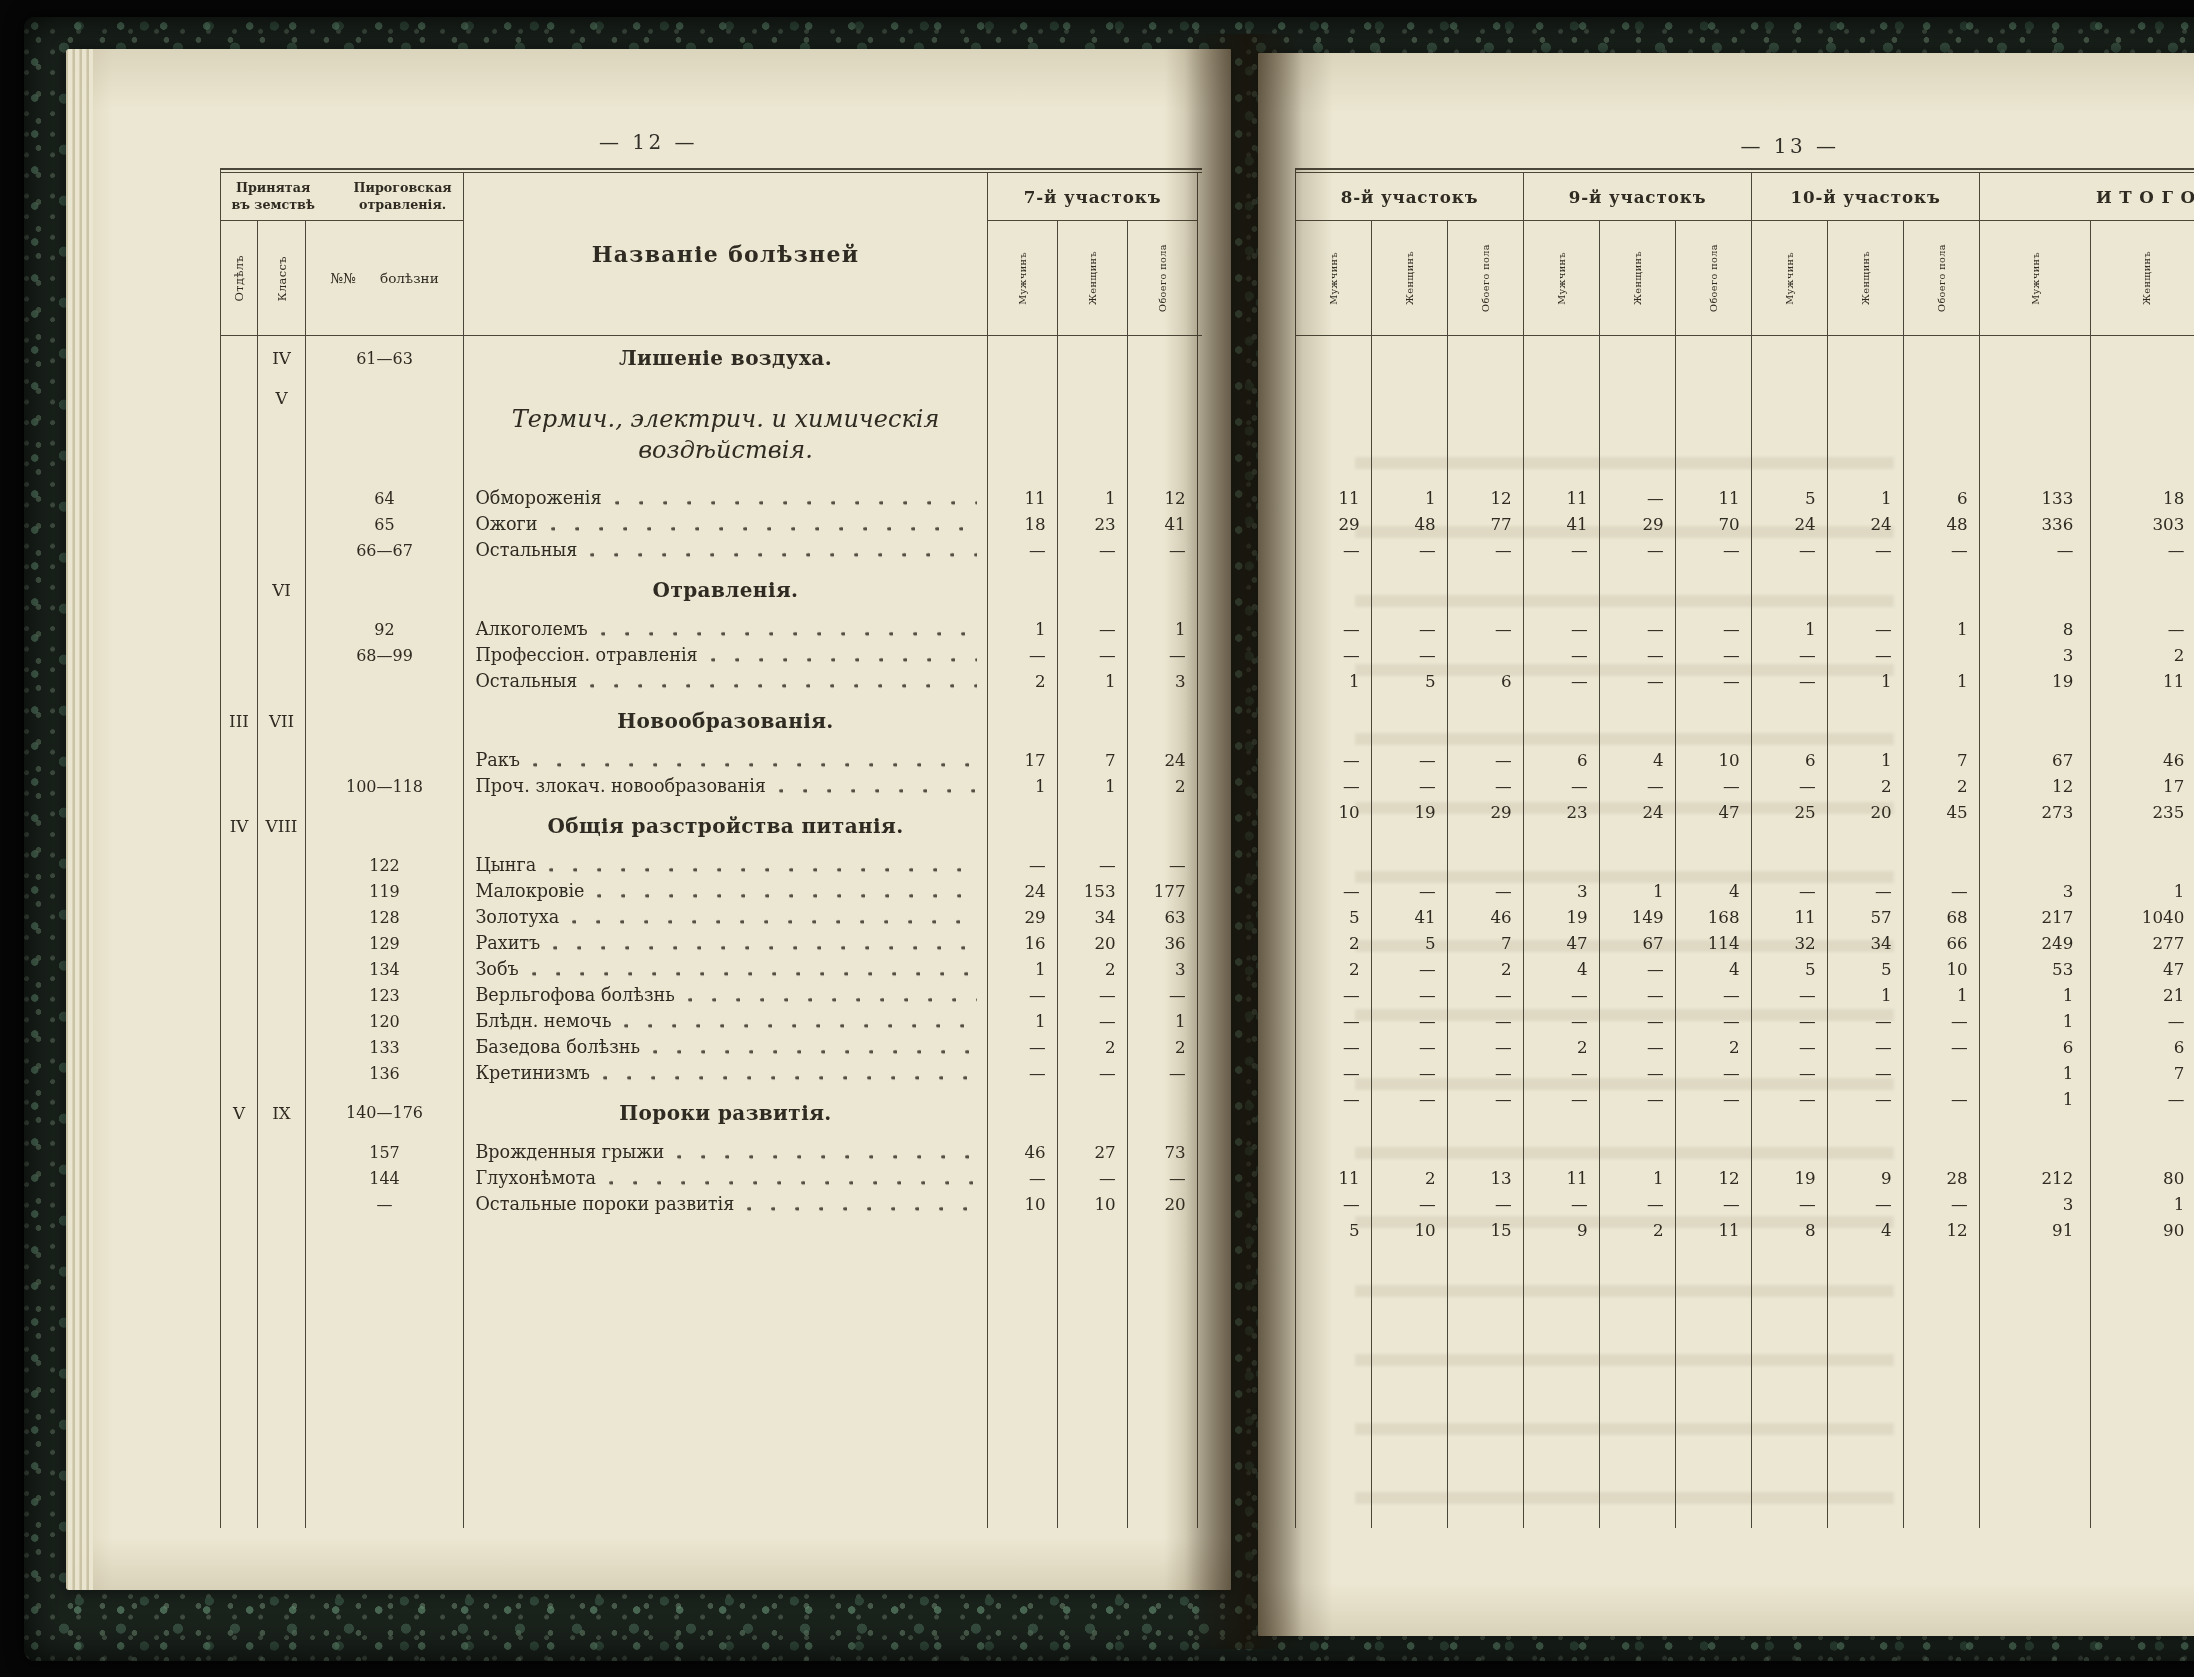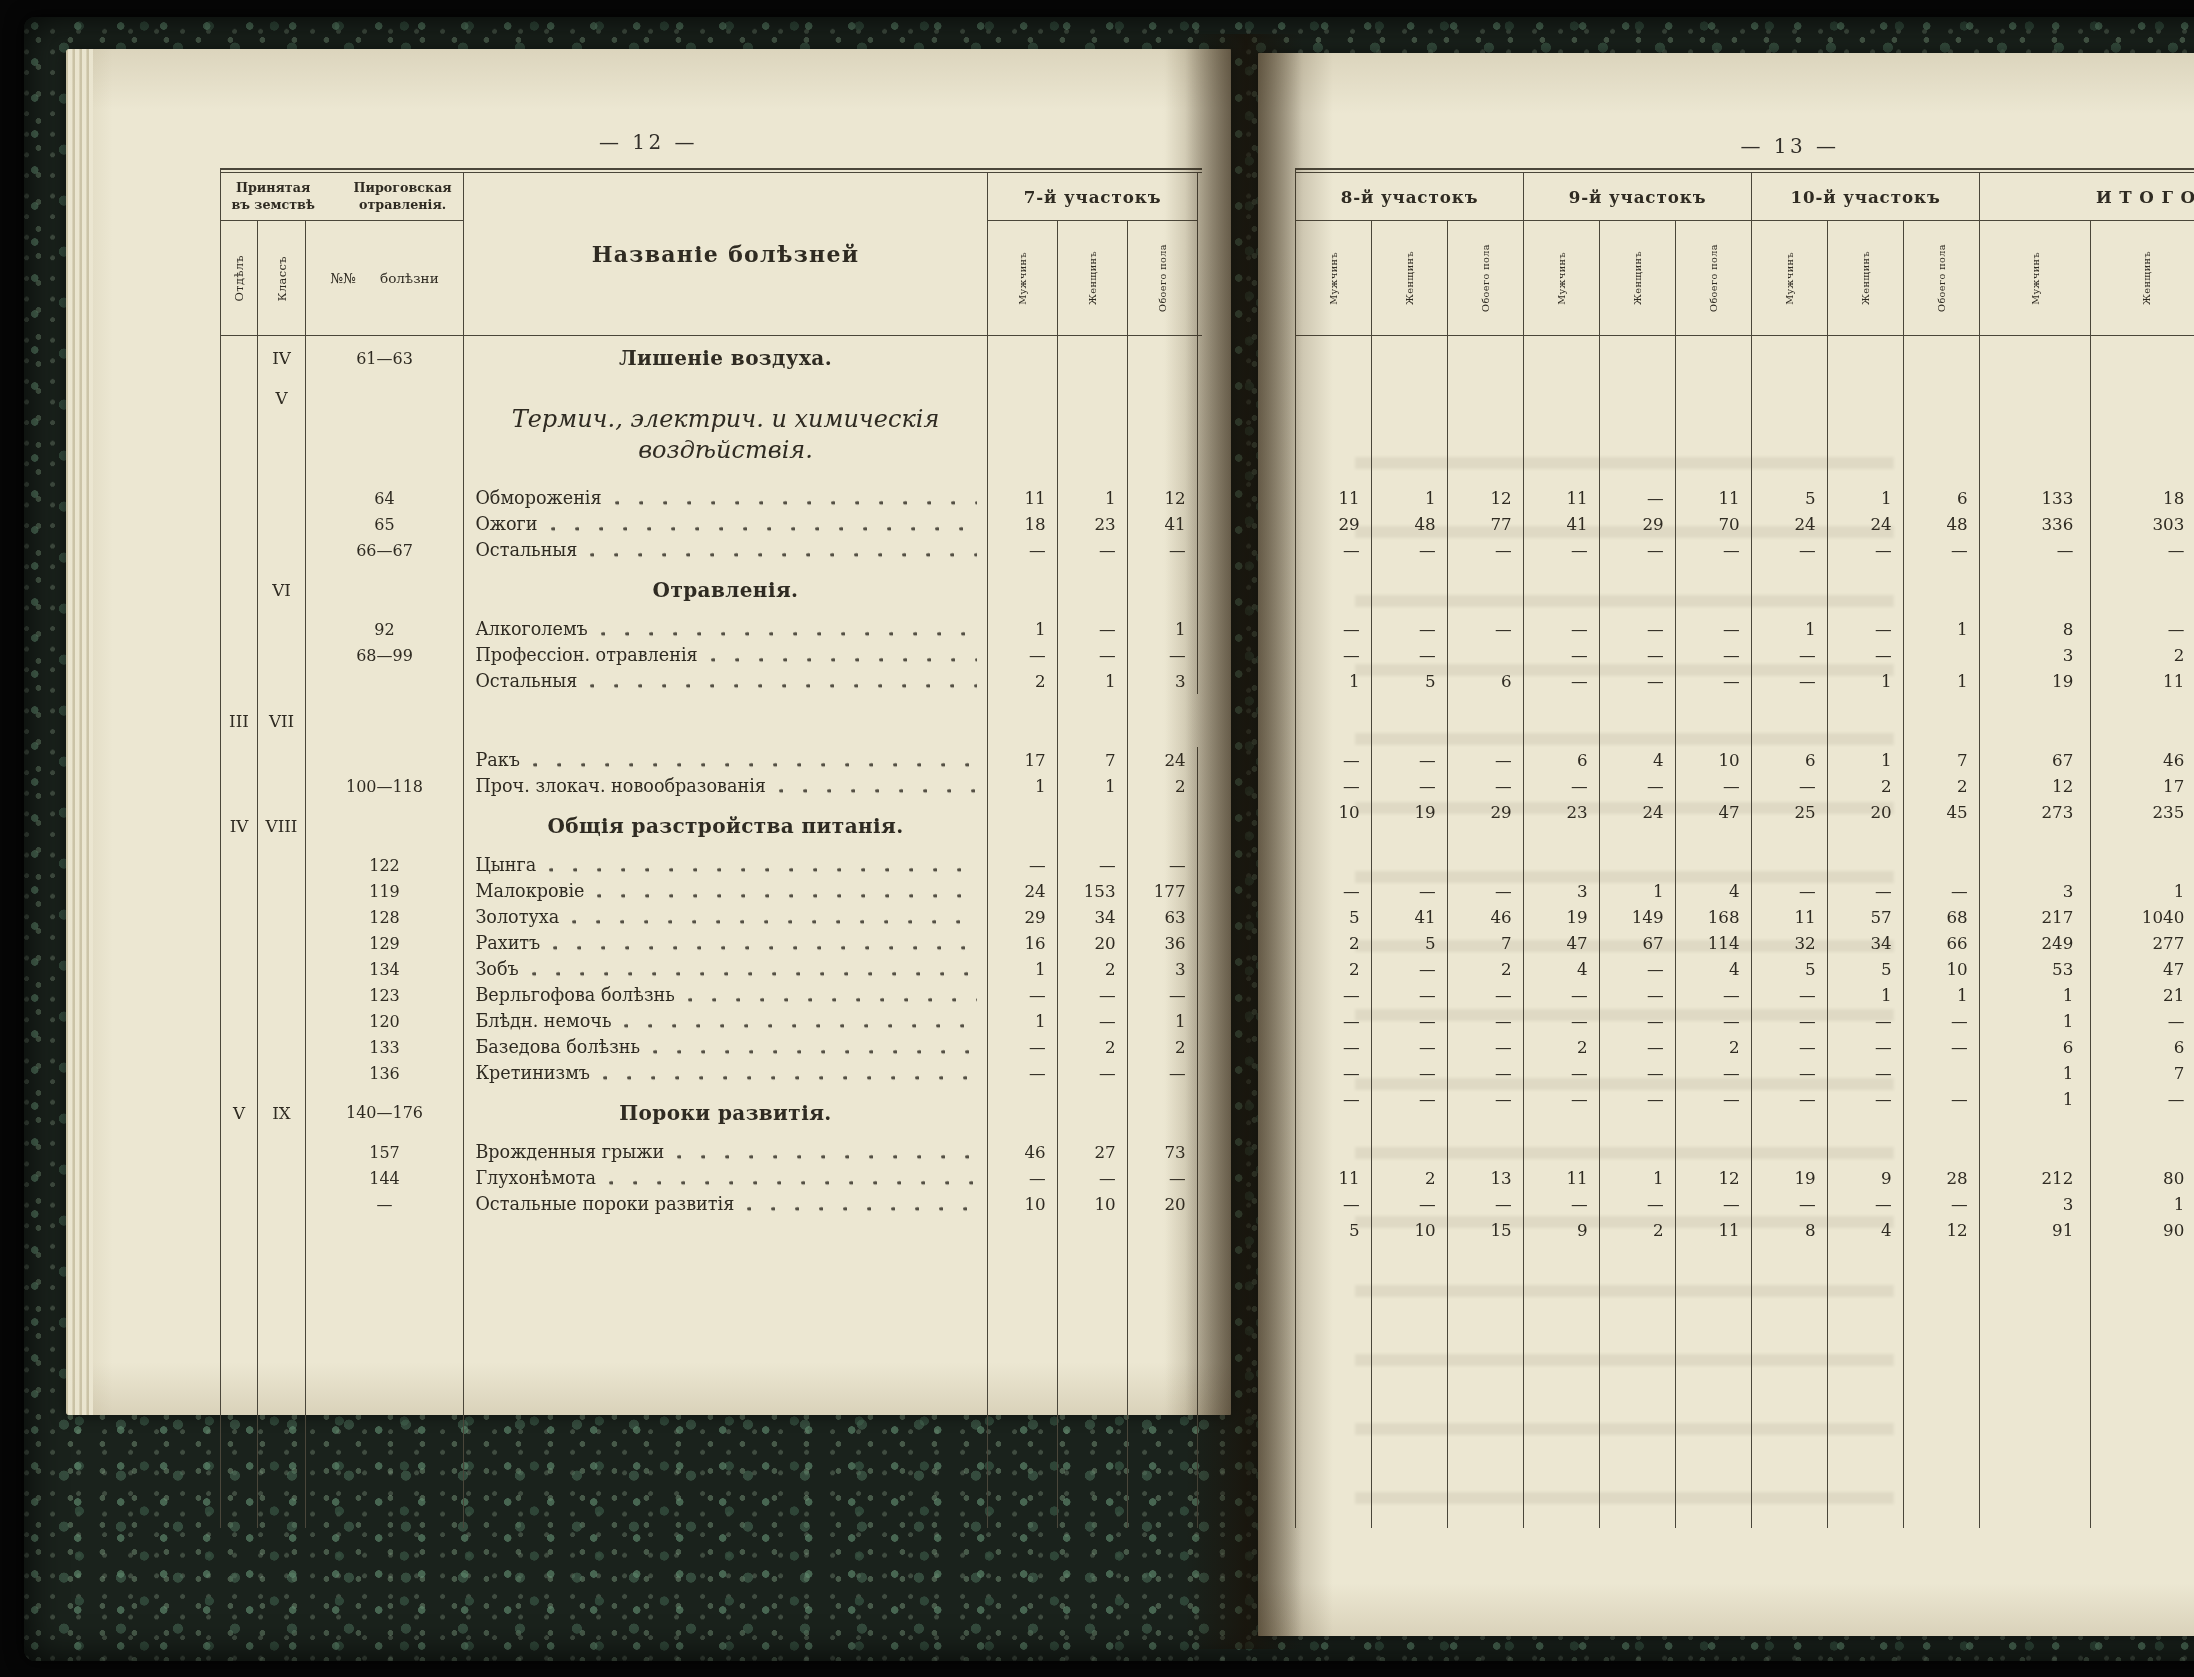--- a/index.html
+++ b/index.html
@@ -34,21 +34,21 @@
   
   .page{
     position:absolute;
     background:
       linear-gradient(to bottom, rgba(120,100,60,.14), rgba(0,0,0,0) 61px),
       linear-gradient(to top, rgba(120,100,60,.16), rgba(0,0,0,0) 53px),
       linear-gradient(to right,#d9d2b8 0,#ece7d2 4%,#ece7d2 94%,#dcd5bc 100%);
     background-color:var(--paper);
     box-shadow:0 0 15.4px rgba(0,0,0,.55);
   }
-  .page-left{left:42px;top:32px;width:1165px;height:1366px;border-radius:3.5px 0.9px 0.9px 3.5px;}
+  .page-left{left:42px;top:32px;width:1165px;height:1541px;border-radius:3.5px 0.9px 0.9px 3.5px;}
   .page-right{left:1234px;top:36px;width:1064px;height:1583px;border-radius:0.9px 3.5px 3.5px 0.9px;}
   .page-left::after{
     content:'';position:absolute;right:0;top:0;bottom:0;width:66px;
     background:linear-gradient(to right, rgba(0,0,0,0), rgba(62,45,20,.38));
   }
   .page-right::after{
     content:'';position:absolute;left:0;top:0;bottom:0;width:75px;
     background:linear-gradient(to left, rgba(0,0,0,0), rgba(62,45,20,.42));
   }
   .edge-stack{
@@ -283,20 +283,21 @@
               <span class="dots"></span>
             </div>
             <div class="cell c-v">2</div>
             <div class="cell c-v">1</div>
             <div class="cell c-v">3</div>
           </div>
           <div class="trow lrow section">
             <div class="cell c-otdel">III</div>
             <div class="cell c-klass">VII</div>
             <div class="cell c-nn"></div>
+            <div class="cell c-name">Новообразованія.</div>
             <div class="cell c-v"></div>
             <div class="cell c-v"></div>
             <div class="cell c-v"></div>
           </div>
           <div class="trow lrow data">
             <div class="cell c-otdel"></div>
             <div class="cell c-klass"></div>
             <div class="cell c-nn"></div>
             <div class="cell c-name">
               <span class="dname">Ракъ</span>

